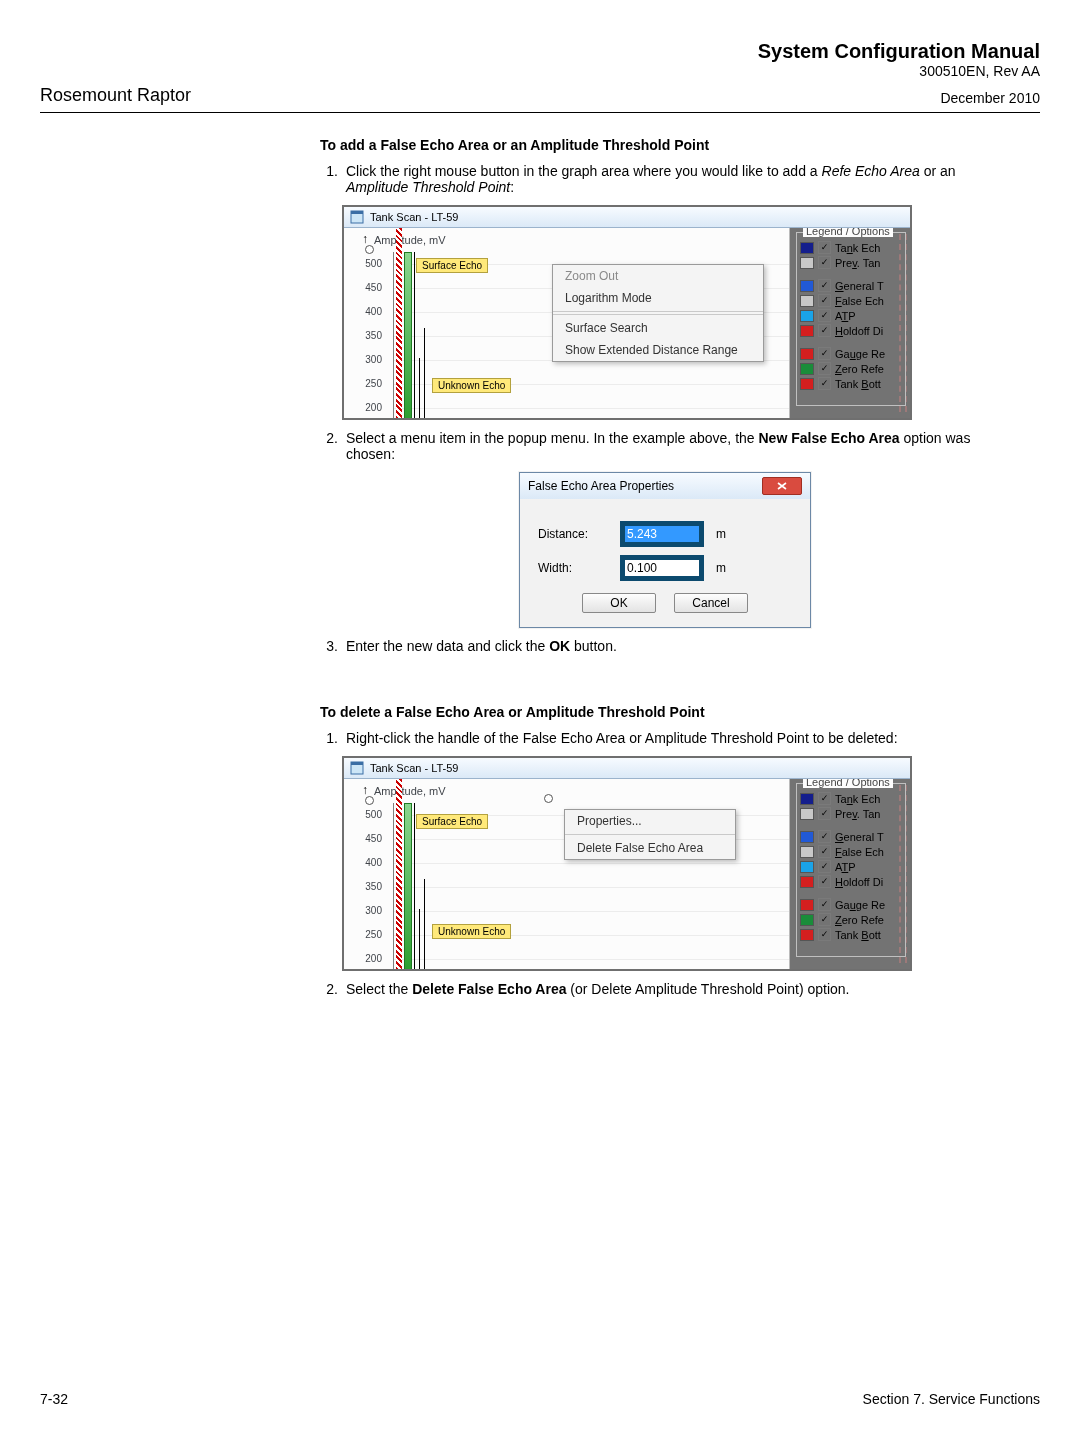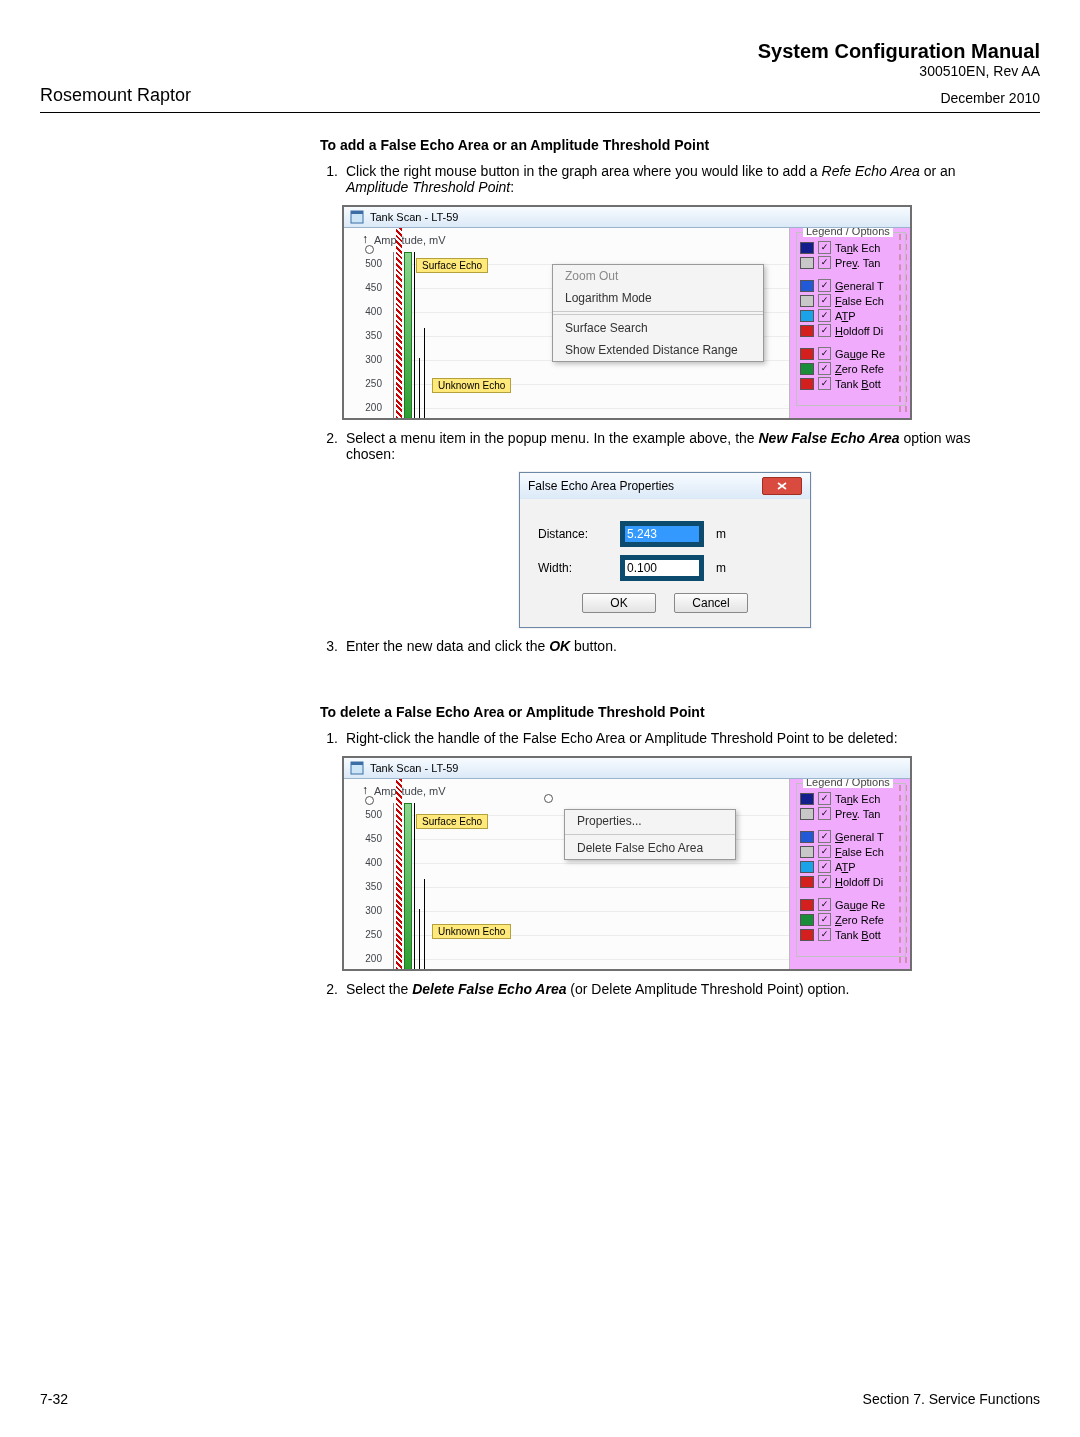--- a/index.html
+++ b/index.html
@@ -11,21 +11,21 @@
 .header-row { display: flex; justify-content: space-between; align-items: flex-end; margin-top: 6px; }
 .product { font-size: 18px; }
 .date { font-size: 14px; }
 .hr { border: none; border-top: 1px solid #000; margin: 6px 0 24px 0; }
 .content { margin-left: 280px; margin-right: 30px; }
 .h3 { font-size: 14px; font-weight: bold; margin: 10px 0; }
 .step { display: flex; gap: 8px; font-size: 14px; margin: 10px 0; }
 .step-num { flex: 0 0 18px; text-align: right; }
 .step-text { flex: 1; }
 .italic { font-style: italic; }
-.bold { font-weight: bold; font-style: italic; }
+.bold { font-weight: bold; }
 
 .scr { border: 2px solid #6f6f6f; margin: 10px 0 10px 22px; width: 570px; box-sizing: border-box; font-family: 'Segoe UI', Tahoma, sans-serif; font-size: 11px; background: #fff; }
 .scr-title { background: linear-gradient(#f7fbff,#dbe9f7); border-bottom: 1px solid #9bb3cc; padding: 3px 6px; display: flex; align-items: center; gap: 6px; color: #000; }
 .scr-title svg { flex: 0 0 14px; }
 .scr-body { display: flex; position: relative; height: 190px; overflow: hidden; }
 .chart { flex: 1; position: relative; background: #fcfcfc; }
 .chart-ylabel { position: absolute; top: 6px; left: 30px; font-size: 11px; color: #40444a; }
 .chart-arrow-up { position: absolute; top: 4px; left: 18px; font-size: 12px; color: #000; }
 .chart-handle { position: absolute; top: 17px; left: 21px; width: 7px; height: 7px; background:#fff; border:1px solid #555; border-radius:50%; }
 .y-axis { position: absolute; left: 0; top: 24px; bottom: 0; width: 48px; }
@@ -38,21 +38,21 @@
 .peak-line { position: absolute; width:1px; background:#000; }
 .holdoff { position: absolute; top:0; bottom:0; width:6px; background: repeating-linear-gradient(45deg,#cc0000,#cc0000 2px,#fff 2px,#fff 4px); }
 
 .ctx-menu { position: absolute; background:#f4f4f4; border:1px solid #9a9a9a; box-shadow: 2px 2px 5px rgba(0,0,0,0.25); font-size: 12px; min-width: 210px; }
 .ctx-item { padding: 4px 12px; white-space: nowrap; color:#333; }
 .ctx-item.disabled { color:#8a8a8a; }
 .ctx-sep { height:1px; background:#c9c9c9; margin: 2px 0; }
 .ctx-group { border:1px solid #cc0000; margin: 0px; }
 .ctx-group .ctx-item { border:none; }
 
-.legend-pane { flex: 0 0 110px; border-left: 1px solid #bbb; padding: 4px 4px 12px 6px; background: #f0abfc; position: relative; }
+.legend-pane { flex: 0 0 110px; border-left: 1px solid #bbb; padding: 4px 4px 12px 6px; background: #737373; position: relative; }
 .legend-fs { border:1px solid #c0c0c0; padding: 6px 3px 3px 3px; position: relative; height: 100%; box-sizing: border-box; }
 .legend-title { position: absolute; top:-8px; left:6px; background:#fdfdfd; padding:0 3px; color:#444; font-size:11px; }
 .leg-row { display:flex; align-items:center; gap:4px; font-size:11px; color:#000; margin: 2px 0; white-space: nowrap; }
 .leg-sw { width:12px; height:10px; border:1px solid #555; flex:0 0 12px; }
 .leg-cb { width:11px; height:11px; flex:0 0 11px; display:flex; align-items:center; justify-content:center; border:1px solid #7a7a7a; font-size:9px; line-height:1; }
 .leg-gap { height:6px; }
 .leg-label u { text-decoration: underline; }
 .vscroll-handle { position:absolute; top:6px; right:3px; bottom:6px; width:4px; border-left:2px dashed #b97d7d; border-right:2px dashed #b97d7d; opacity:.6;}
 
 

